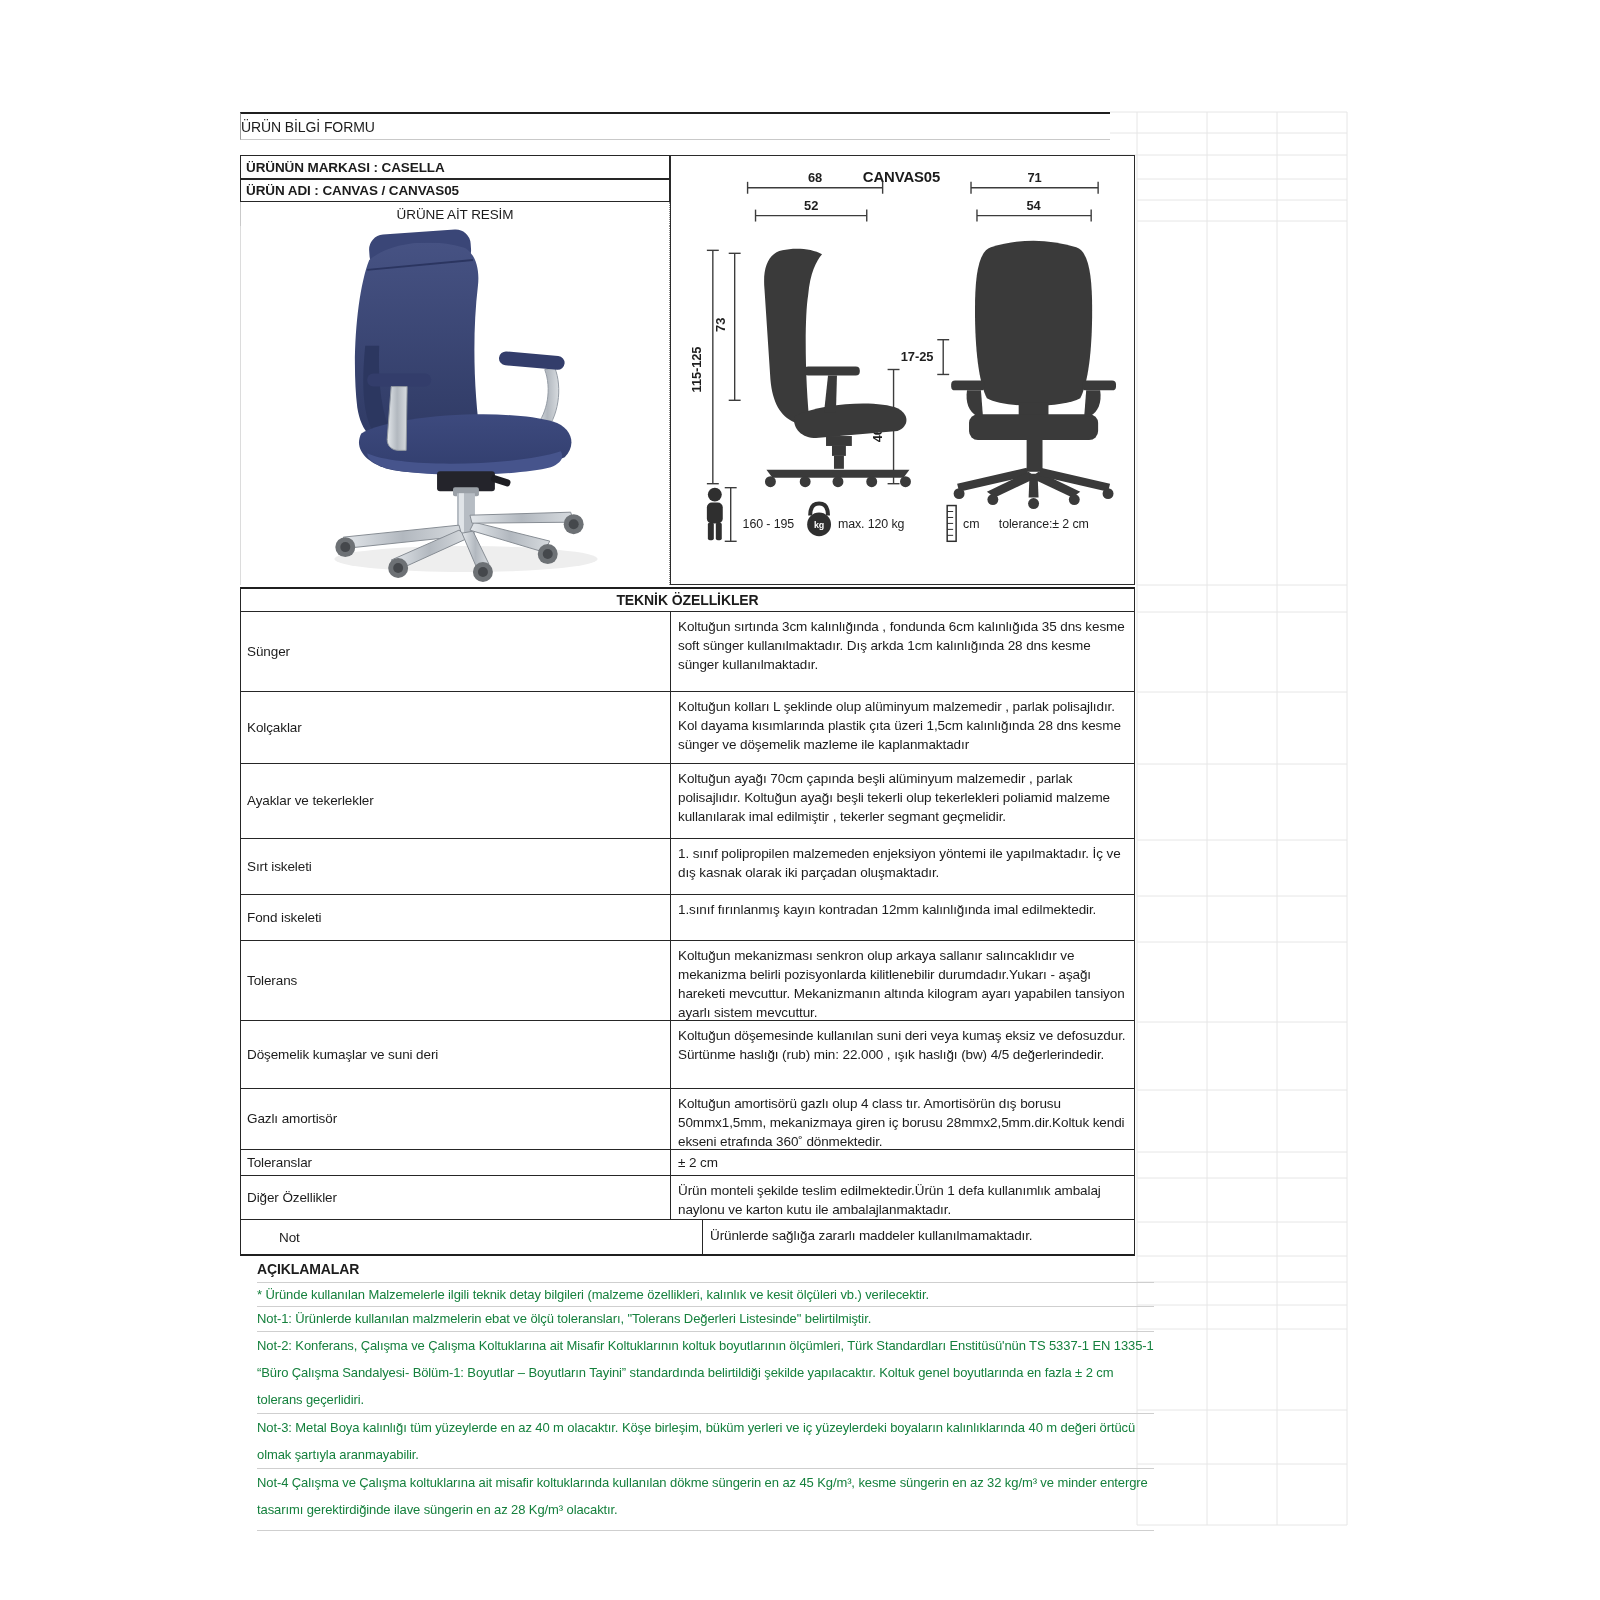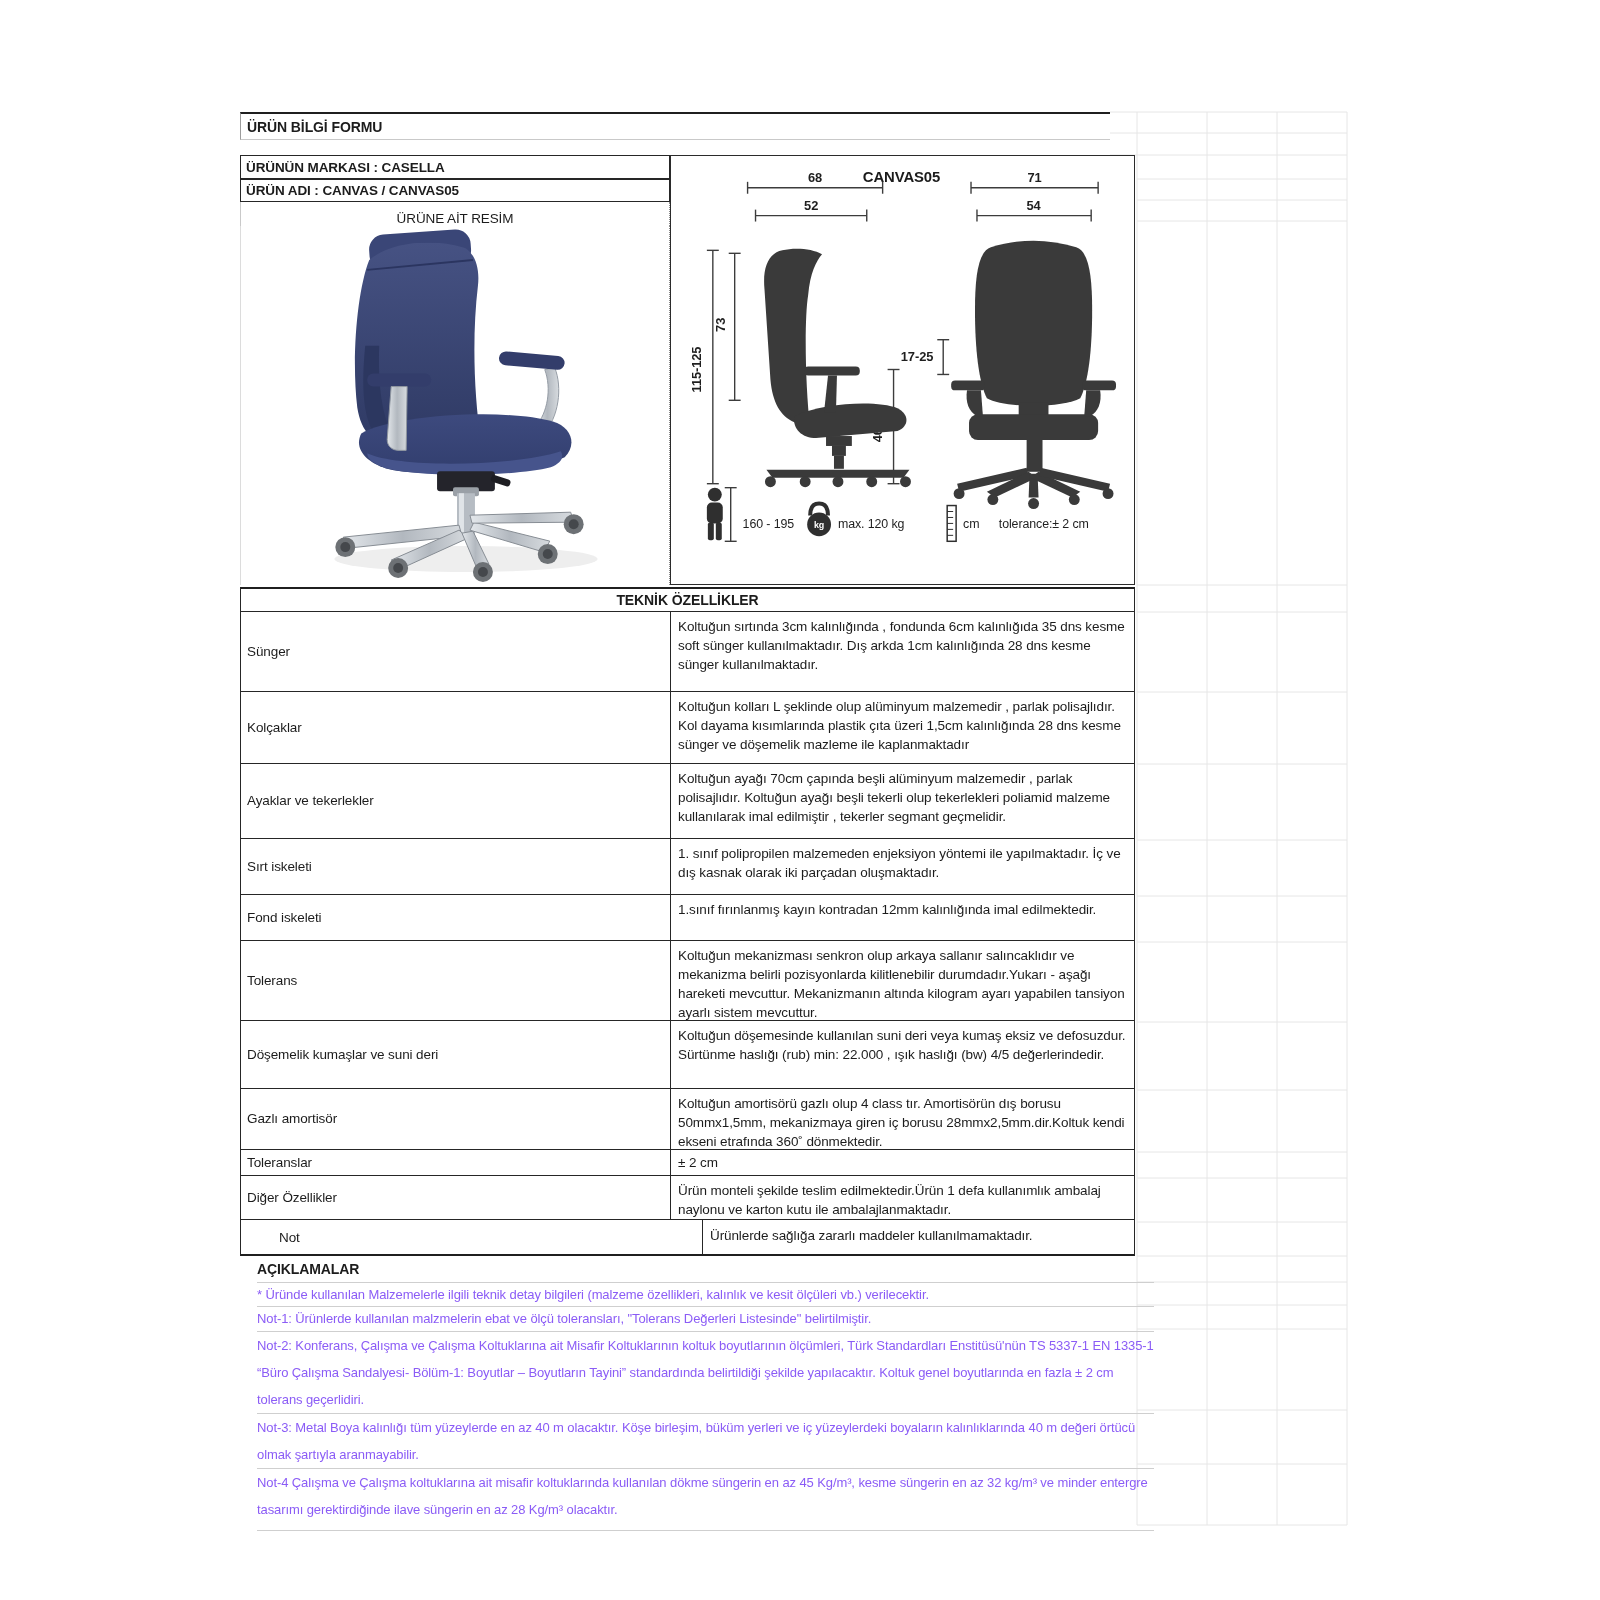--- a/index.html
+++ b/index.html
@@ -6,30 +6,30 @@
   #page{
     position:relative;width:1600px;height:1600px;background:#ffffff;
     font-family:"Liberation Sans",sans-serif;color:#1c1c1c;overflow:hidden;
     letter-spacing:-0.1px;
   }
   .abs{position:absolute;box-sizing:border-box;}
   
   .title-row{
     top:112px;left:240px;width:870px;height:28px;
     border-top:2px solid #1f1f1f;border-bottom:1px solid #c9c9c9;border-left:1px solid #9c9c9c;
-    font-weight:bold;font-size:14px;display:flex;align-items:center;padding-left:6px;
+    font-weight:normal;font-size:14px;display:flex;align-items:center;padding-left:0;
   }
   .hdr-box{
     left:240px;width:430px;border:1.5px solid #262626;background:#fff;
     font-weight:bold;font-size:13.5px;display:flex;align-items:center;padding-left:5px;
   }
   .caption-row{
     top:202px;left:240px;width:430px;height:24px;
     border-left:1px solid #c9c9c9;border-right:1px dotted #8a8a8a;
-    font-size:13.5px;display:flex;align-items:flex-end;justify-content:center;
+    font-size:13.5px;display:flex;align-items:center;justify-content:center;
   }
   .photo-area{
     top:226px;left:240px;width:430px;height:359px;
     border-left:1px solid #dcdcdc;border-right:1px dotted #8a8a8a;background:#fff;
   }
   .diagram-box{
     top:155px;left:670px;width:465px;height:430px;
     border:1.5px solid #2b2b2b;background:#fff;
   }
   
@@ -49,21 +49,21 @@
     width:430px;flex:0 0 430px;box-sizing:border-box;border-right:1.5px solid #262626;
     font-size:13.5px;display:flex;align-items:center;padding-left:6px;
   }
   .tvalue{
     flex:1;box-sizing:border-box;font-size:13.5px;line-height:19px;
     padding:5px 8px 0 7px;overflow:hidden;
   }
   
   .notes{top:1256px;left:257px;width:897px;}
   .notes-title{height:26px;font-weight:bold;font-size:14px;display:flex;align-items:center;border-bottom:1px solid #cfcfcf;}
-  .note-item{font-size:13px;color:#8b5cf6;border-bottom:1px solid #cfcfcf;overflow:hidden;}
+  .note-item{font-size:13px;color:#15803d;border-bottom:1px solid #cfcfcf;overflow:hidden;}
   .n1{height:23px;line-height:23px;}
   .n2{height:24px;line-height:24px;}
   .n3{height:81px;line-height:27px;}
   .n4{height:54px;line-height:27px;}
   .n5{height:61px;line-height:27px;}
   svg text{font-family:"Liberation Sans",sans-serif;}
   .dimtxt{font-size:13px;font-weight:bold;fill:#1f1f1f;}
   .legtxt{font-size:12.5px;fill:#1f1f1f;}
   .dl{stroke:#3c3c3c;stroke-width:1.4;}
 </style>

